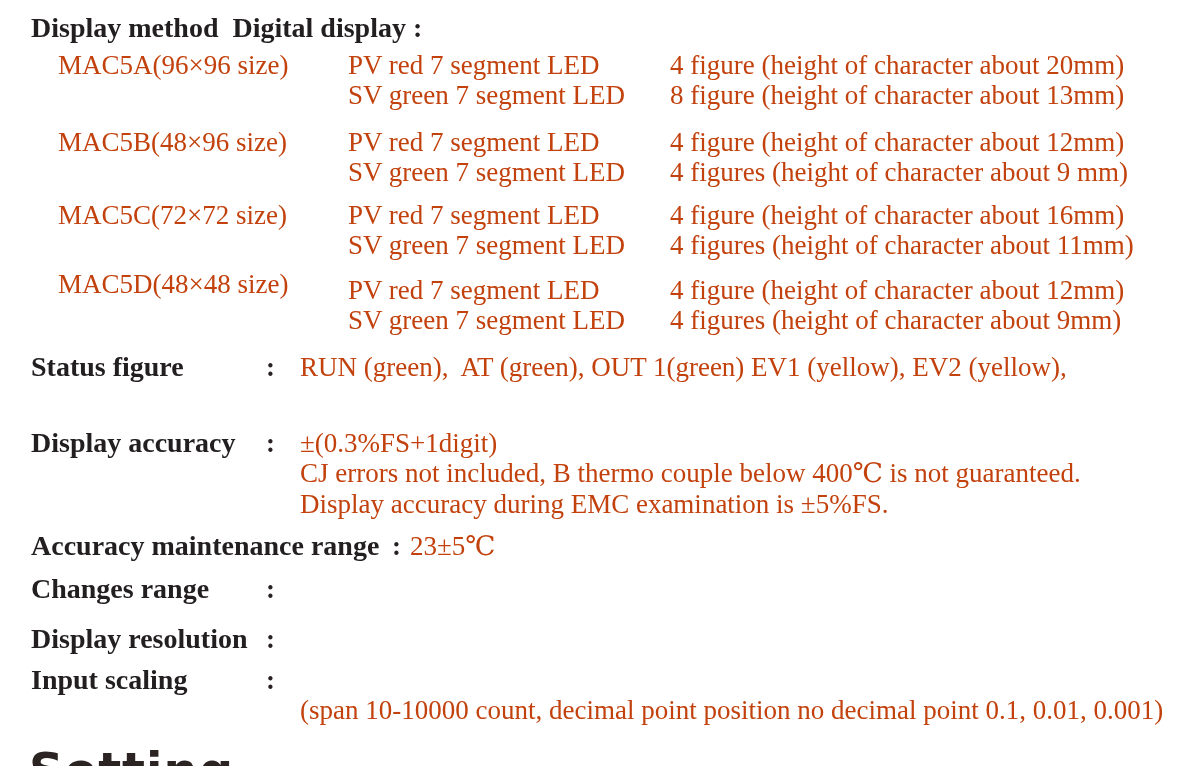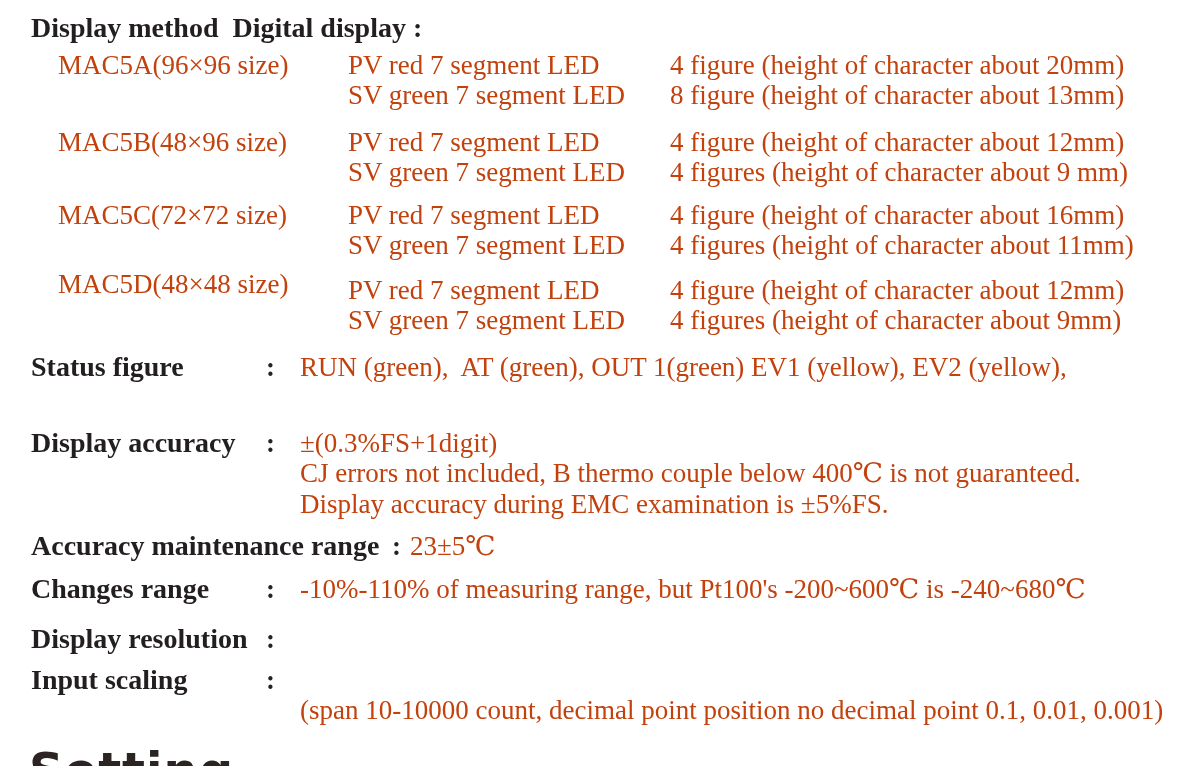--- a/index.html
+++ b/index.html
@@ -104,21 +104,20 @@
   <div class="txt spec-txt" style="top:428px">±(0.3%FS+1digit)</div>
   <div class="txt spec-txt" style="top:458px">CJ errors not included, B thermo couple below 400℃ is not guaranteed.</div>
   <div class="txt spec-txt" style="top:489px">Display accuracy during EMC examination is ±5%FS.</div>
 
   <div class="lbl spec-lbl" style="top:530px">Accuracy maintenance range</div>
   <div class="colon amr-colon" style="top:531px">:</div>
   <div class="txt amr-txt" style="top:531px">23±5℃</div>
 
   <div class="lbl spec-lbl" style="top:573px">Changes range</div>
   <div class="colon spec-colon" style="top:574px">:</div>
-  <div class="txt spec-txt" style="top:574px">-10%-110% of measuring range, but Pt100's -200~600℃ is -240~680℃</div>
 
   <div class="lbl spec-lbl" style="top:623px">Display resolution</div>
   <div class="colon spec-colon" style="top:624px">:</div>
 
   <div class="lbl spec-lbl" style="top:664px">Input scaling</div>
   <div class="colon spec-colon" style="top:665px">:</div>
   <div class="txt spec-txt" style="top:695px">(span 10-10000 count, decimal point position no decimal point 0.1, 0.01, 0.001)</div>
 
   <div class="setting">Setting</div>
 

